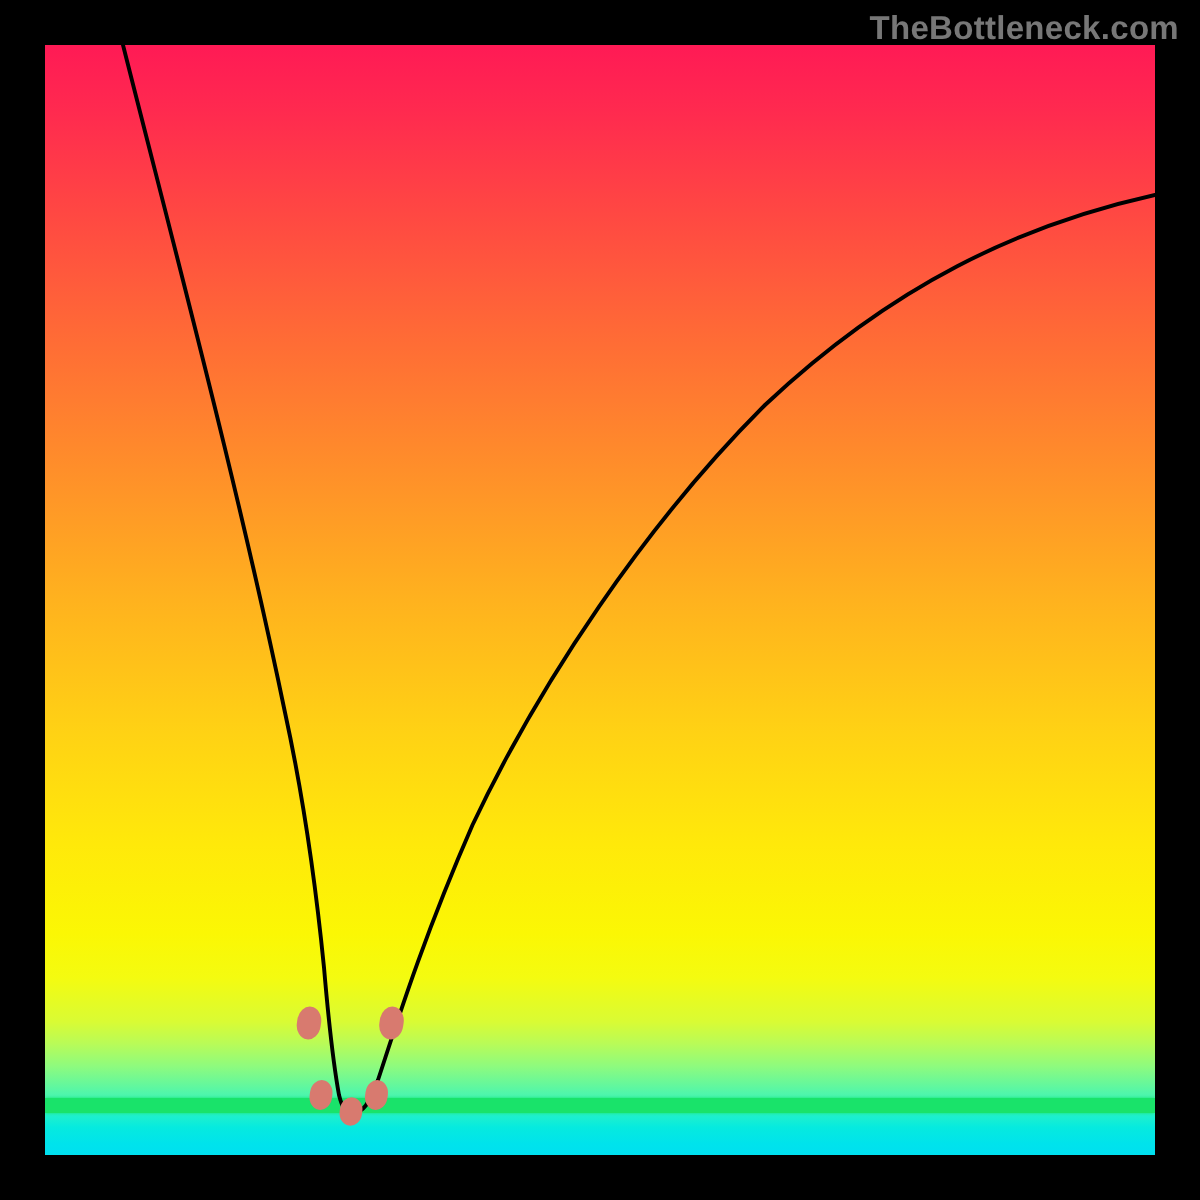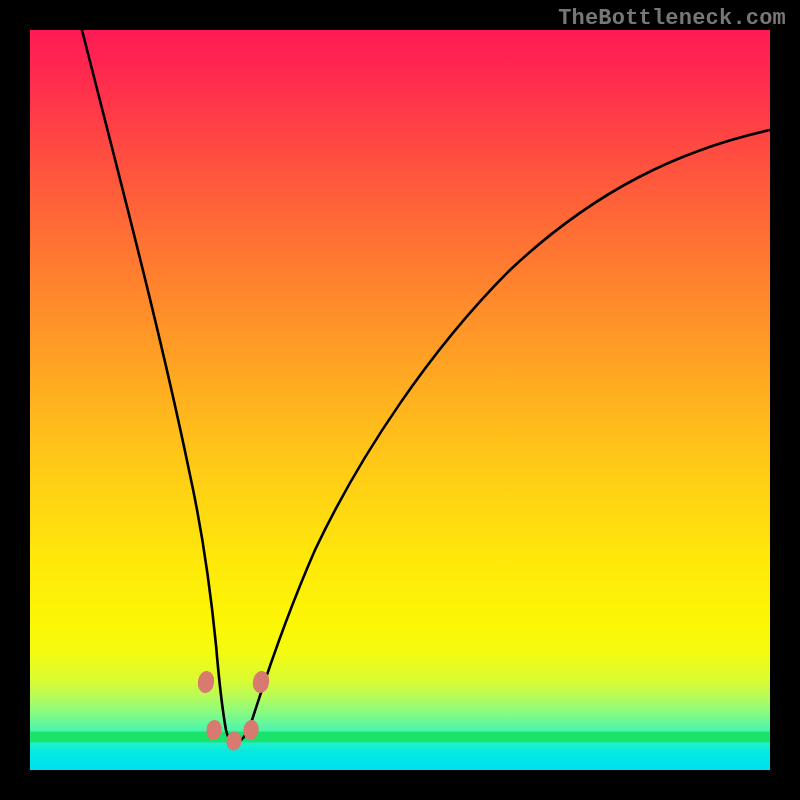--- a/index.html
+++ b/index.html
@@ -9,21 +9,20 @@
     height: 800px;
     background: #000;
     overflow: hidden;
     font-family: Arial, Helvetica, sans-serif;
   }
   .stage {
     position: relative;
     width: 800px;
     height: 800px;
     background: #000;
-    font-family: Liberation Mono, monospace;
   }
   .plot {
     position: absolute;
     left: 30px;
     top: 30px;
     width: 740px;
     height: 740px;
     overflow: hidden;
   }
   .gradient {

